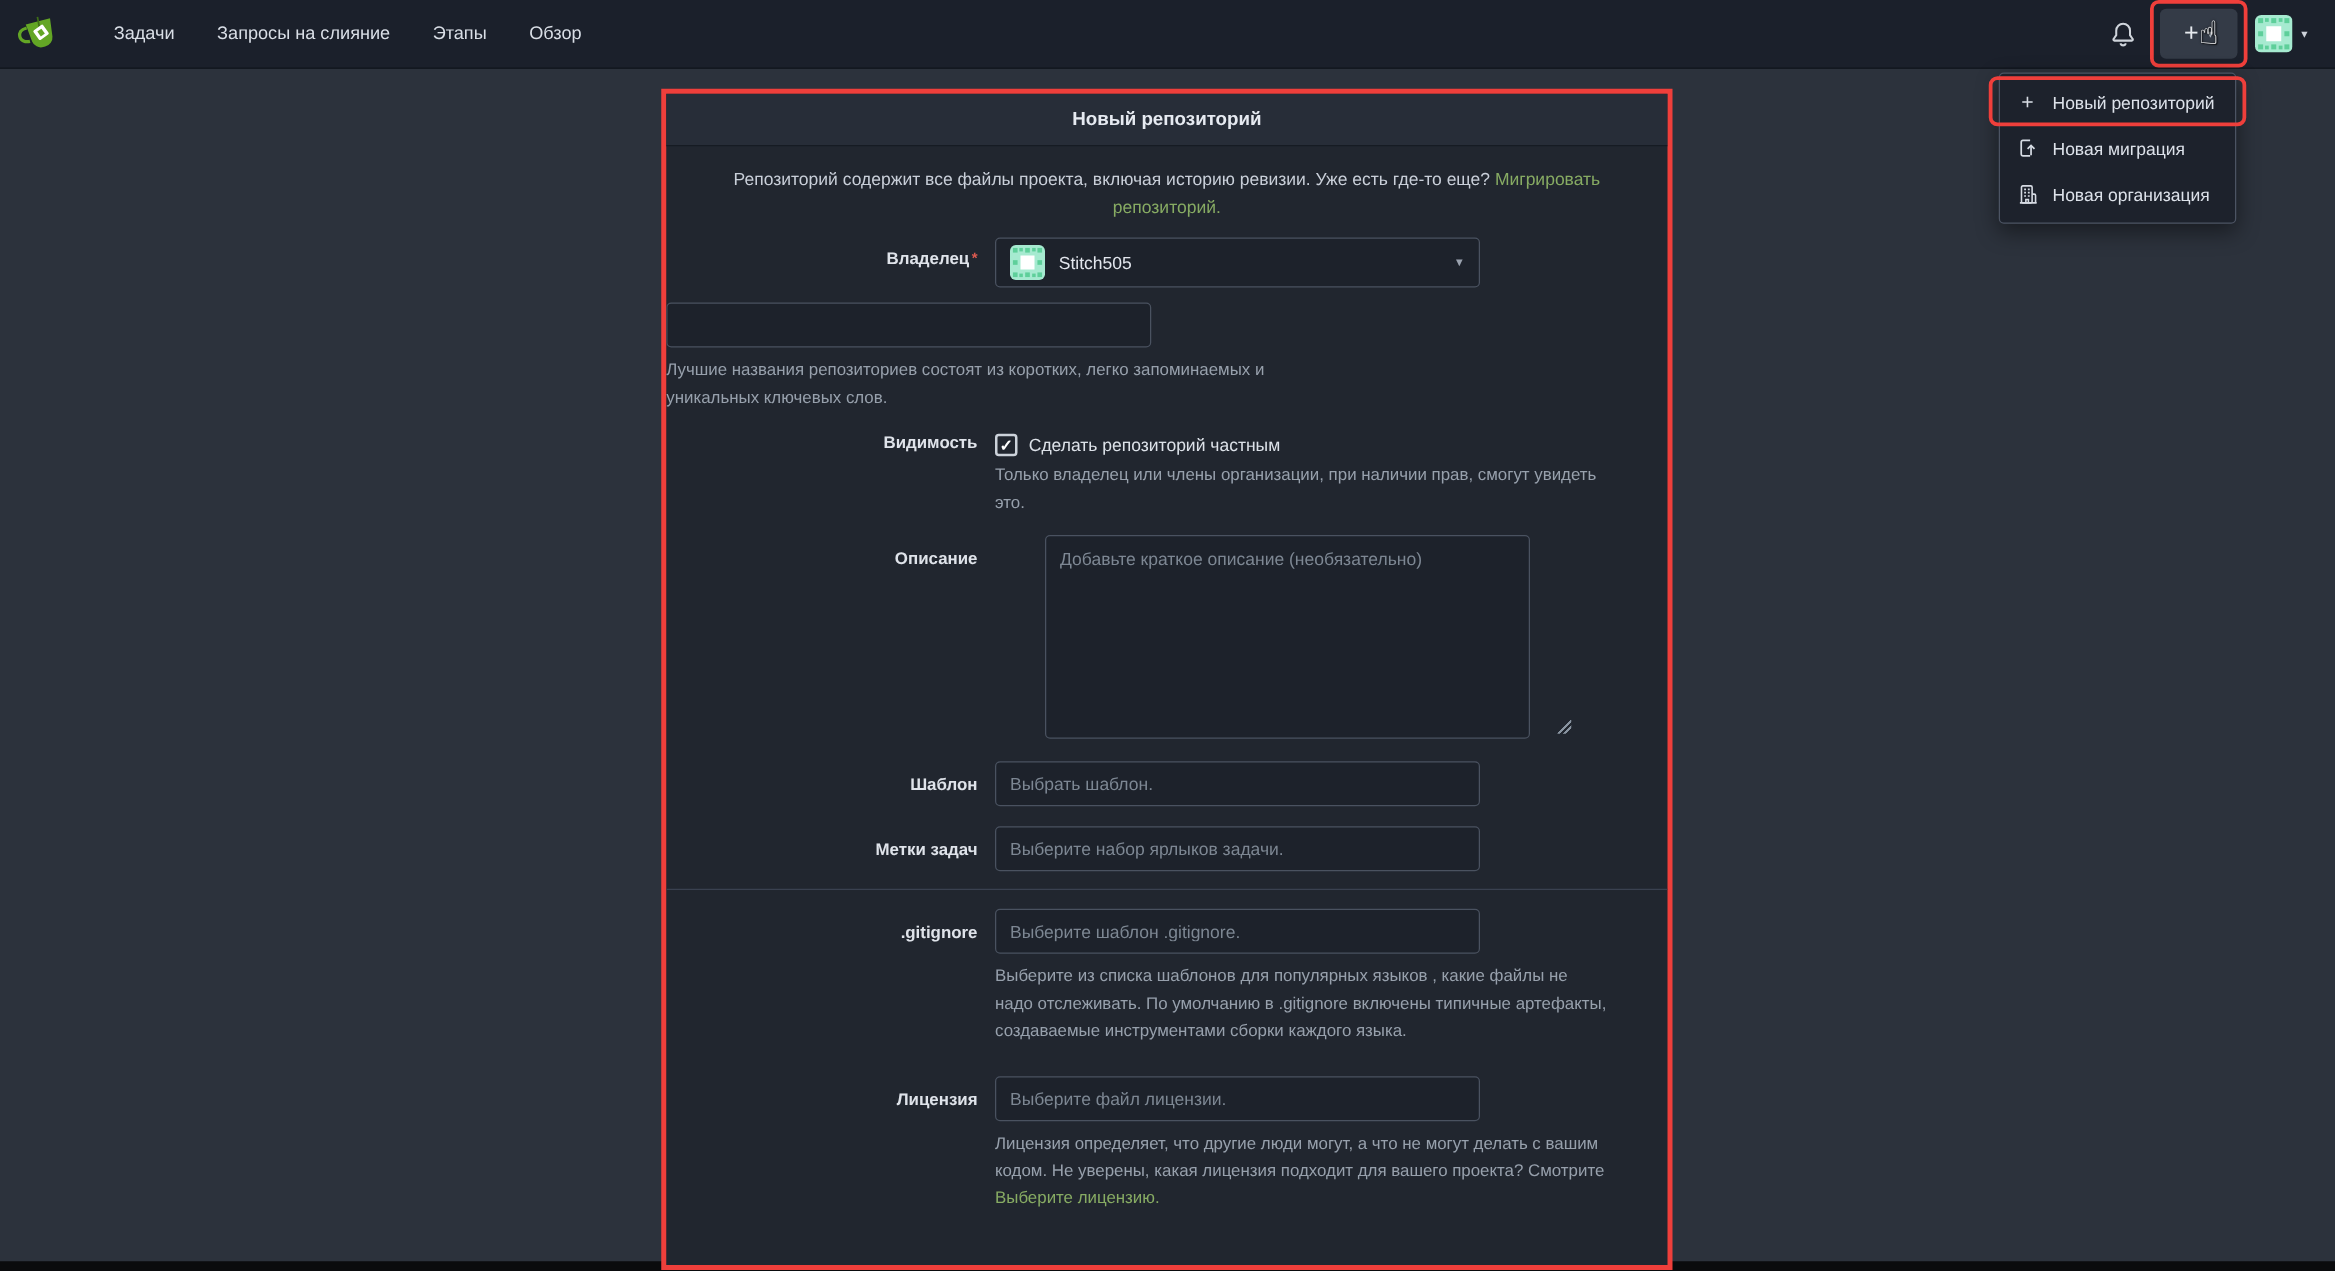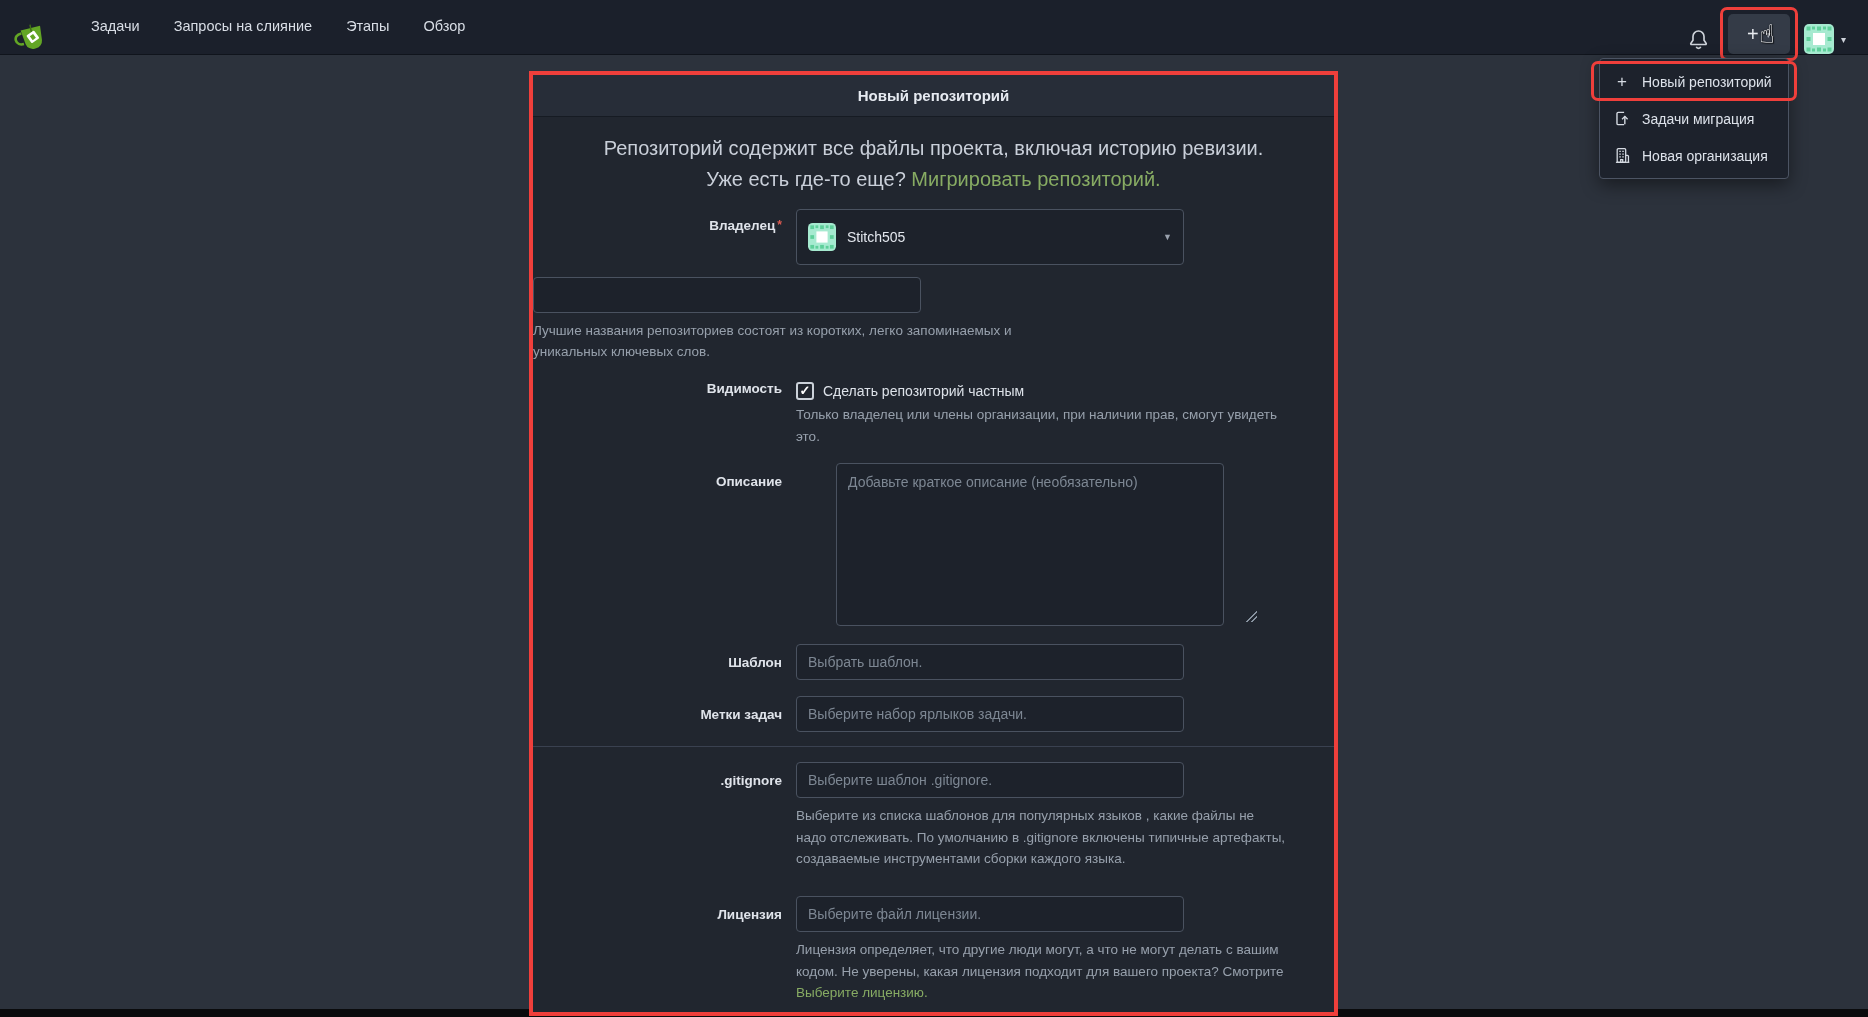--- a/index.html
+++ b/index.html
@@ -7,21 +7,21 @@
   body {
     position:relative; overflow:hidden;
     background:#2c323c;
     font-family:"Liberation Sans", sans-serif;
     -webkit-font-smoothing:antialiased;
   }
   
   .nav {
     position:absolute; left:0; top:0; right:0; height:55px;
     background:#1b202b; border-bottom:1px solid #10141c;
-    display:flex; align-items:flex-end; padding:0 22px 0 14px; z-index:50;
+    display:flex; align-items:center; padding:0 22px 0 14px; z-index:50;
   }
   .logo { width:38px; height:32px; margin-right:22px; display:flex; align-items:center; cursor:pointer; }
   .nav-item {
     color:#d9dee6; font-size:14.5px; padding:0 17px; line-height:55px;
     text-decoration:none; cursor:pointer; white-space:nowrap;
   }
   .nav-spacer { flex:1; }
   .bell-btn { width:30px; height:30px; display:flex; align-items:center; justify-content:center; margin-right:14px; cursor:pointer; }
   .plus-wrap { position:relative; margin-right:14px; }
   .plus-btn {
@@ -60,41 +60,41 @@
     position:absolute; left:533px; top:75px; width:801px; height:937px;
     background:#21262f; box-shadow:0 0 0 4px #ef3f3b; z-index:10; overflow:hidden;
   }
   .panel-header {
     height:42px; background:#272d38; border-bottom:1px solid #161b23;
     display:flex; align-items:center; justify-content:center;
     color:#e6eaf1; font-weight:bold; font-size:15px;
   }
   .panel-body { padding-top:16px; }
   .intro {
-    text-align:center; font-size:20px; color:#c9cfd9; line-height:1.57;
+    text-align:center; font-size:14px; color:#c9cfd9; line-height:1.57;
     width:700px; margin:0 auto 13px;
   }
   .link { color:#87ab63; cursor:pointer; text-decoration:none; }
   .row { display:flex; margin-bottom:0; }
   .lbl {
     width:263px; padding-right:14px; padding-top:11px; text-align:right;
     color:#dfe3ea; font-size:13.5px; font-weight:bold; flex:none; white-space:nowrap;
   }
   .lbl.top1 { padding-top:9px; }
   .lbl.top0 { padding-top:3px; }
   .ctl { width:510px; }
   .req { color:#dd5a50; font-size:12px; vertical-align:top; margin-left:2px; }
   .box {
     width:388px; height:36px; background:#1d222b; border:1px solid #4a5260;
     border-radius:4px; color:#dfe3ea; font-size:14px; padding:0 11px;
     font-family:inherit; outline:none; display:block;
   }
   input.box::placeholder, textarea.box::placeholder { color:#7d8793; opacity:1; }
   .select {
-    width:388px; height:56px; display:flex; align-items:center; gap:11px;
+    width:388px; height:40px; display:flex; align-items:center; gap:11px;
     padding:0 11px; background:#1d222b; border:1px solid #4a5260; border-radius:4px;
     color:#e2e6ed; font-size:14px; cursor:pointer;
   }
   .select .sel-caret { margin-left:auto; font-size:9px; color:#9aa2ae; }
   .help { font-size:13.5px; color:#97a0ac; line-height:1.6; margin-top:7px; width:492px; }
   .checkline { display:flex; align-items:center; gap:9px; padding-top:4px; }
   .checkbox {
     width:18px; height:18px; border:2px solid #ccd2da; border-radius:3px;
     display:flex; align-items:center; justify-content:center;
     color:#fff; font-size:13px; font-weight:bold; cursor:pointer; flex:none;
@@ -180,21 +180,21 @@
     <div class="annot menu-annot"></div>
   </div>
   <div class="menu-item">
     <span class="mi-icon">
       <svg width="17" height="17" viewBox="0 0 16 16" fill="none" stroke="#d6dbe3" stroke-width="1.3">
         <path d="M9.5 2.2 H4 a1.2 1.2 0 0 0-1.2 1.2 v9.2 a1.2 1.2 0 0 0 1.2 1.2 h5.5"></path>
         <path d="M7.6 8.6 L10.2 6 l2.6 2.6"></path>
         <path d="M10.2 6.2 v7.2"></path>
       </svg>
     </span>
-    <span>Задачи миграция</span>
+    <span>Новая миграция</span>
   </div>
   <div class="menu-item">
     <span class="mi-icon">
       <svg width="17" height="17" viewBox="0 0 16 16" fill="none" stroke="#d6dbe3" stroke-width="1.2">
         <rect x="3" y="1.6" width="8" height="12.8" rx="1"></rect>
         <path d="M5 4.2h1.4 M7.8 4.2h1.4 M5 6.7h1.4 M7.8 6.7h1.4 M5 9.2h1.4 M7.8 9.2h1.4"></path>
         <path d="M11 7.8 h1.6 a1 1 0 0 1 1 1 v5.6"></path>
         <path d="M1.8 14.4 h12.6"></path>
         <path d="M6.3 14.2 v-2.4 h1.9 v2.4"></path>
       </svg>

